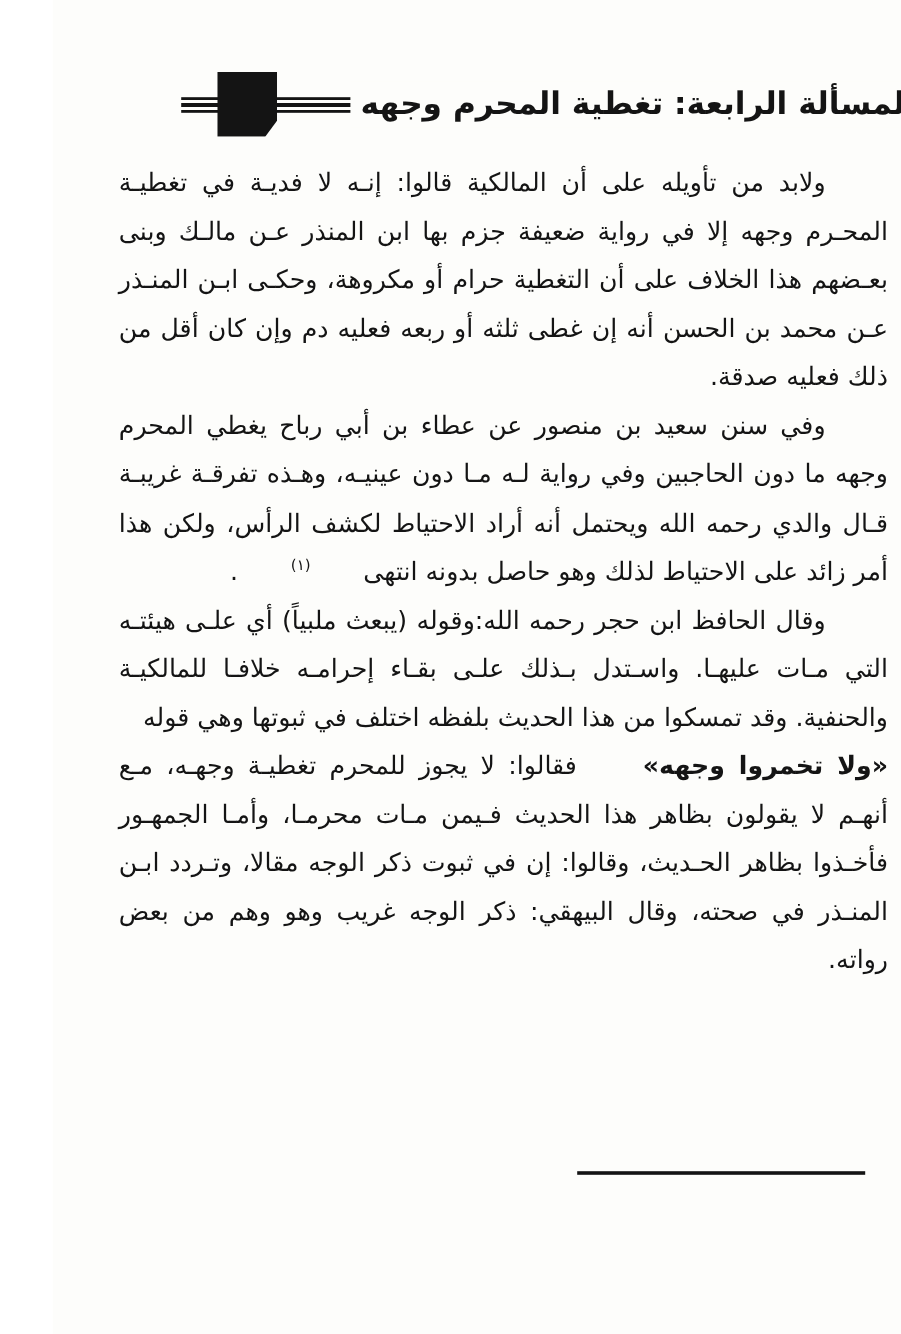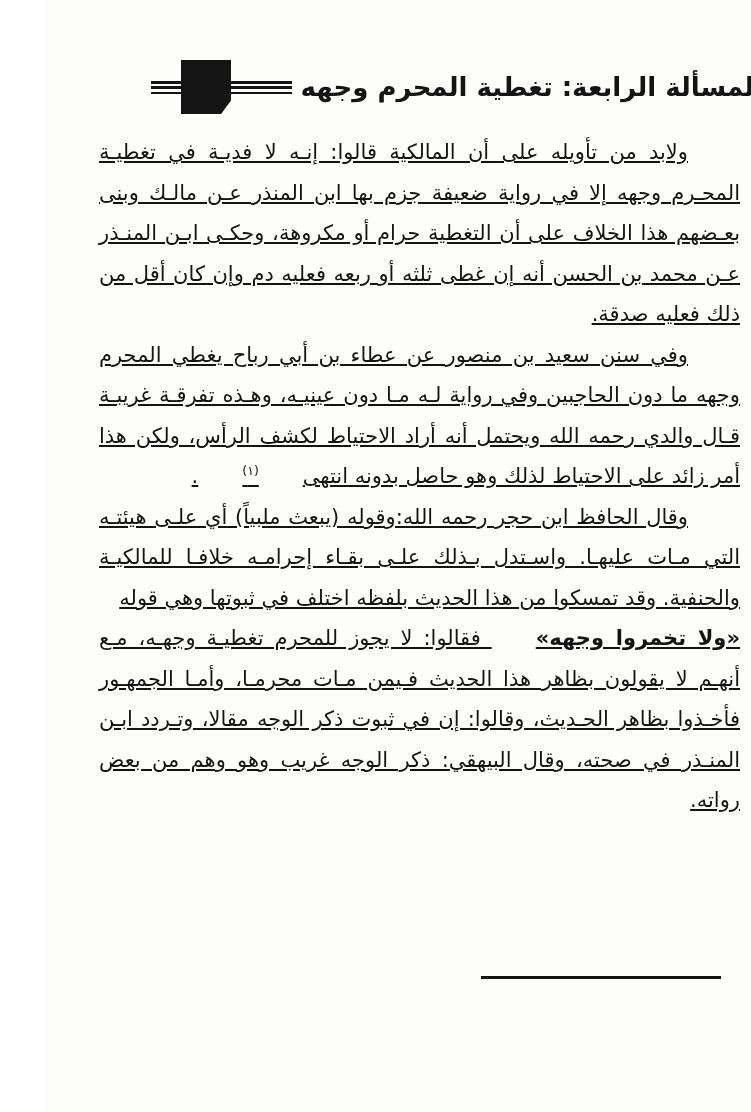--- a/index.html
+++ b/index.html
@@ -46,21 +46,20 @@
     background:var(--paper);
     padding:0 9px;
     font-size:26px; line-height:38px; font-weight:700;
     direction:rtl; white-space:nowrap;
   }
   .text-block {
     position:absolute; top:132px; right:55px; width:641px;
     direction:rtl; text-align:justify;
     font-size:21px; line-height:40.5px;
     z-index:1;
-    text-decoration:underline;
   }
   .text-block p { margin:0; text-indent:52px; }
   .quote-bold { font-weight:700; }
   sup.fn {
     font-size:12.5px; line-height:0; vertical-align:super;
   }
   .footnote-sep {
     position:absolute; top:976px; right:74px; width:240px; height:2.5px;
     background:var(--ink);
   }

